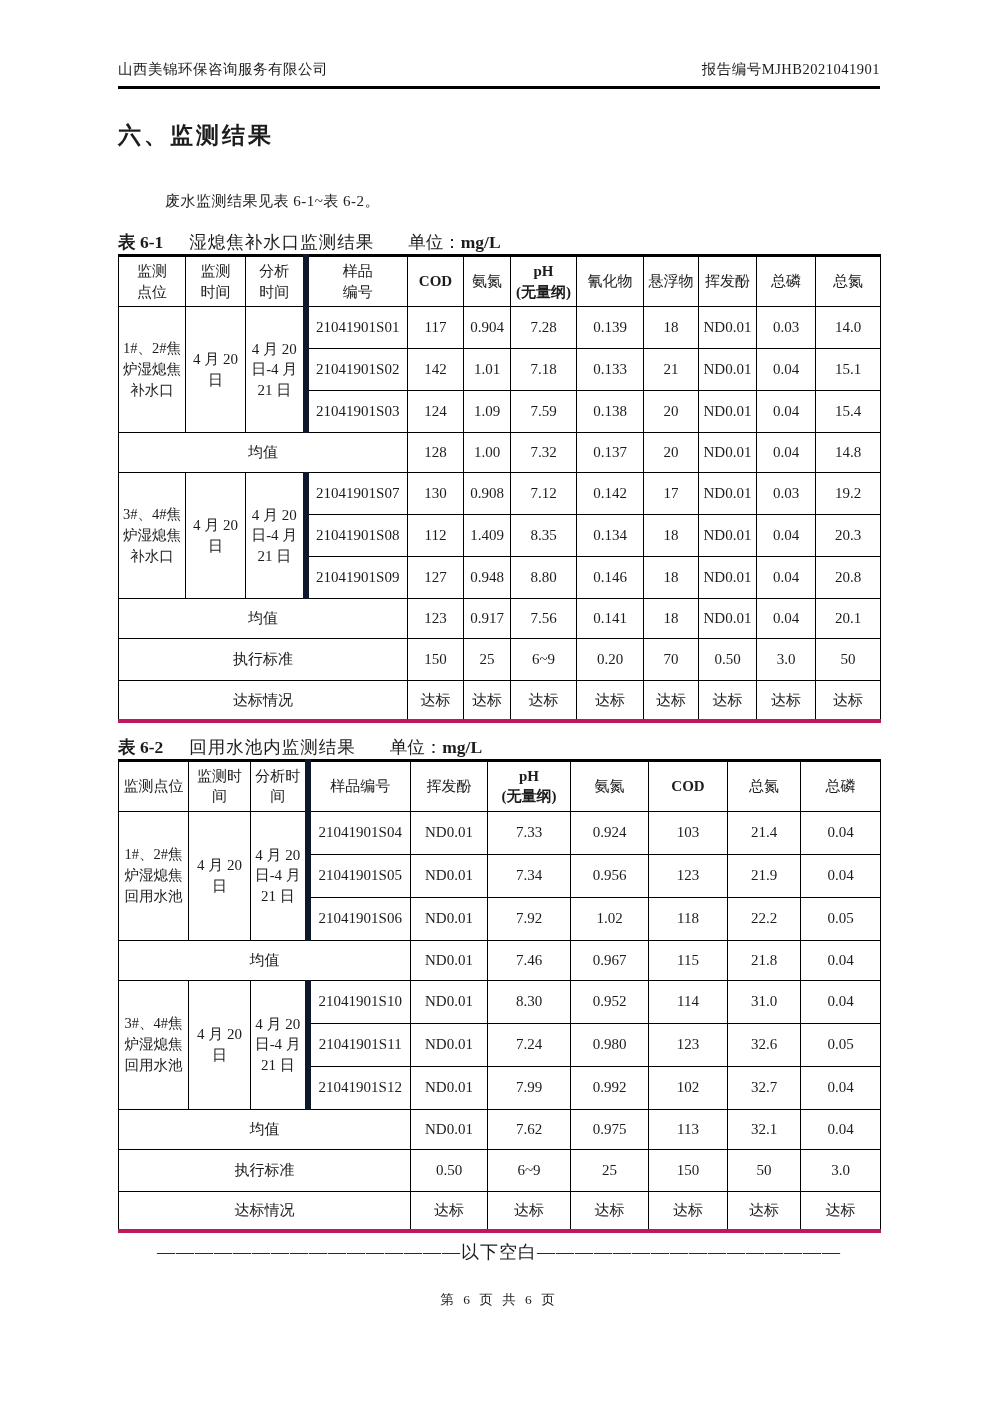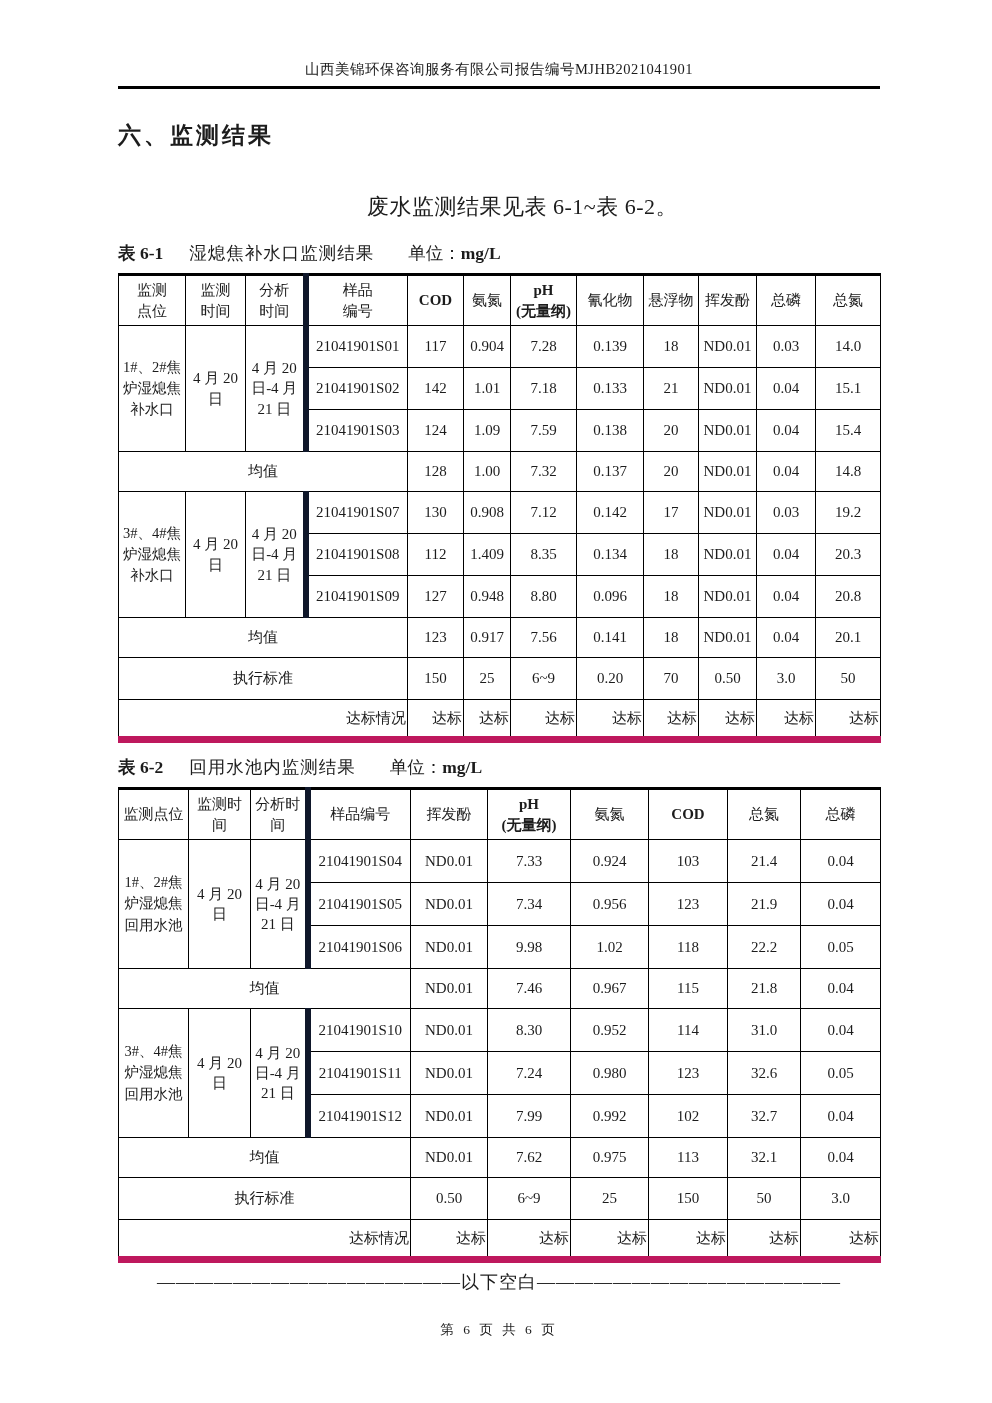--- a/index.html
+++ b/index.html
@@ -3,41 +3,41 @@
 <meta charset="utf-8">
 <style>
   html,body{margin:0;padding:0;background:#e8e8e8;}
   .page{
     width:992px;height:1403px;background:#ffffff;position:relative;
     font-family:"Liberation Serif","DejaVu Serif",serif;color:#1c1c1c;
     overflow:hidden;
   }
   .content{margin-left:118px;width:762px;}
   
-  .doc-header{display:flex;justify-content:center;align-items:flex-end;
+  .doc-header{display:flex;justify-content:space-between;align-items:flex-end;
     padding-top:60px;font-size:14.5px;letter-spacing:.5px;}
   .header-rule{height:3px;background:#000;margin-top:7px;}
   
   .section-title{font-size:23px;font-weight:bold;letter-spacing:3px;margin:31px 0 0 0;}
-  .intro{font-size:22px;margin:41px 0 0 0;text-indent:47px;letter-spacing:.5px;text-align:center;}
+  .intro{font-size:15px;margin:41px 0 0 0;text-indent:47px;letter-spacing:.5px;}
   
   .caption{font-size:17.5px;margin-top:19px;}
   .caption .cap-label{font-weight:bold;margin-right:26px;}
   .caption .cap-title{margin-right:34px;letter-spacing:1px;}
   .caption .cap-unit-value{font-weight:bold;}
   .caption2{margin-top:12px;}
   
-  table.rpt{border-collapse:collapse;table-layout:fixed;width:762px;margin-top:8px;}
+  table.rpt{border-collapse:collapse;table-layout:fixed;width:762px;}
   table.rpt td{
     border:1px solid #000;text-align:center;vertical-align:middle;
     font-size:15px;padding:1px 1px;white-space:pre-line;line-height:1.35;
     overflow:hidden;
   }
   table.rpt tr:first-child td{border-top:3px solid #000;}
-  table.rpt tr:last-child td{border-bottom:7px solid #be185d;text-align:right;}
+  table.rpt tr:last-child td{border-bottom:4px solid #be185d;}
   table.rpt td.bl{border-left:6px solid #0f172a;}
   table.rpt td.en{font-weight:bold;}
   table.rpt tr.hdr{height:51px;}
   table.rpt tr.datarow{height:42px;}
   table.rpt tr.meanrow{height:40px;}
   table.rpt tr.stdrow{height:42px;}
   table.rpt tr.cmprow{height:40px;}
   table.rpt td.site{font-size:14.5px;line-height:1.45;}
   table.t2 tr.datarow{height:43px;}
   
@@ -170,21 +170,21 @@
             <td>18</td>
             <td>ND0.01</td>
             <td>0.04</td>
             <td>20.3</td>
           </tr>
         <tr class="datarow">
           <td class="bl">21041901S09</td>
         <td>127</td>
             <td>0.948</td>
             <td>8.80</td>
-            <td>0.096</td>
+            <td>0.146</td>
             <td>18</td>
             <td>ND0.01</td>
             <td>0.04</td>
             <td>20.8</td>
           </tr>
         <tr class="meanrow">
           <td colspan="4">均值</td>
         <td>123</td>
             <td>0.917</td>
             <td>7.56</td>
@@ -269,21 +269,21 @@
         <td>ND0.01</td>
             <td>7.34</td>
             <td>0.956</td>
             <td>123</td>
             <td>21.9</td>
             <td>0.04</td>
           </tr>
         <tr class="datarow">
           <td class="bl">21041901S06</td>
         <td>ND0.01</td>
-            <td>9.98</td>
+            <td>7.92</td>
             <td>1.02</td>
             <td>118</td>
             <td>22.2</td>
             <td>0.05</td>
           </tr>
         <tr class="meanrow">
           <td colspan="4">均值</td>
         <td>ND0.01</td>
             <td>7.46</td>
             <td>0.967</td>

